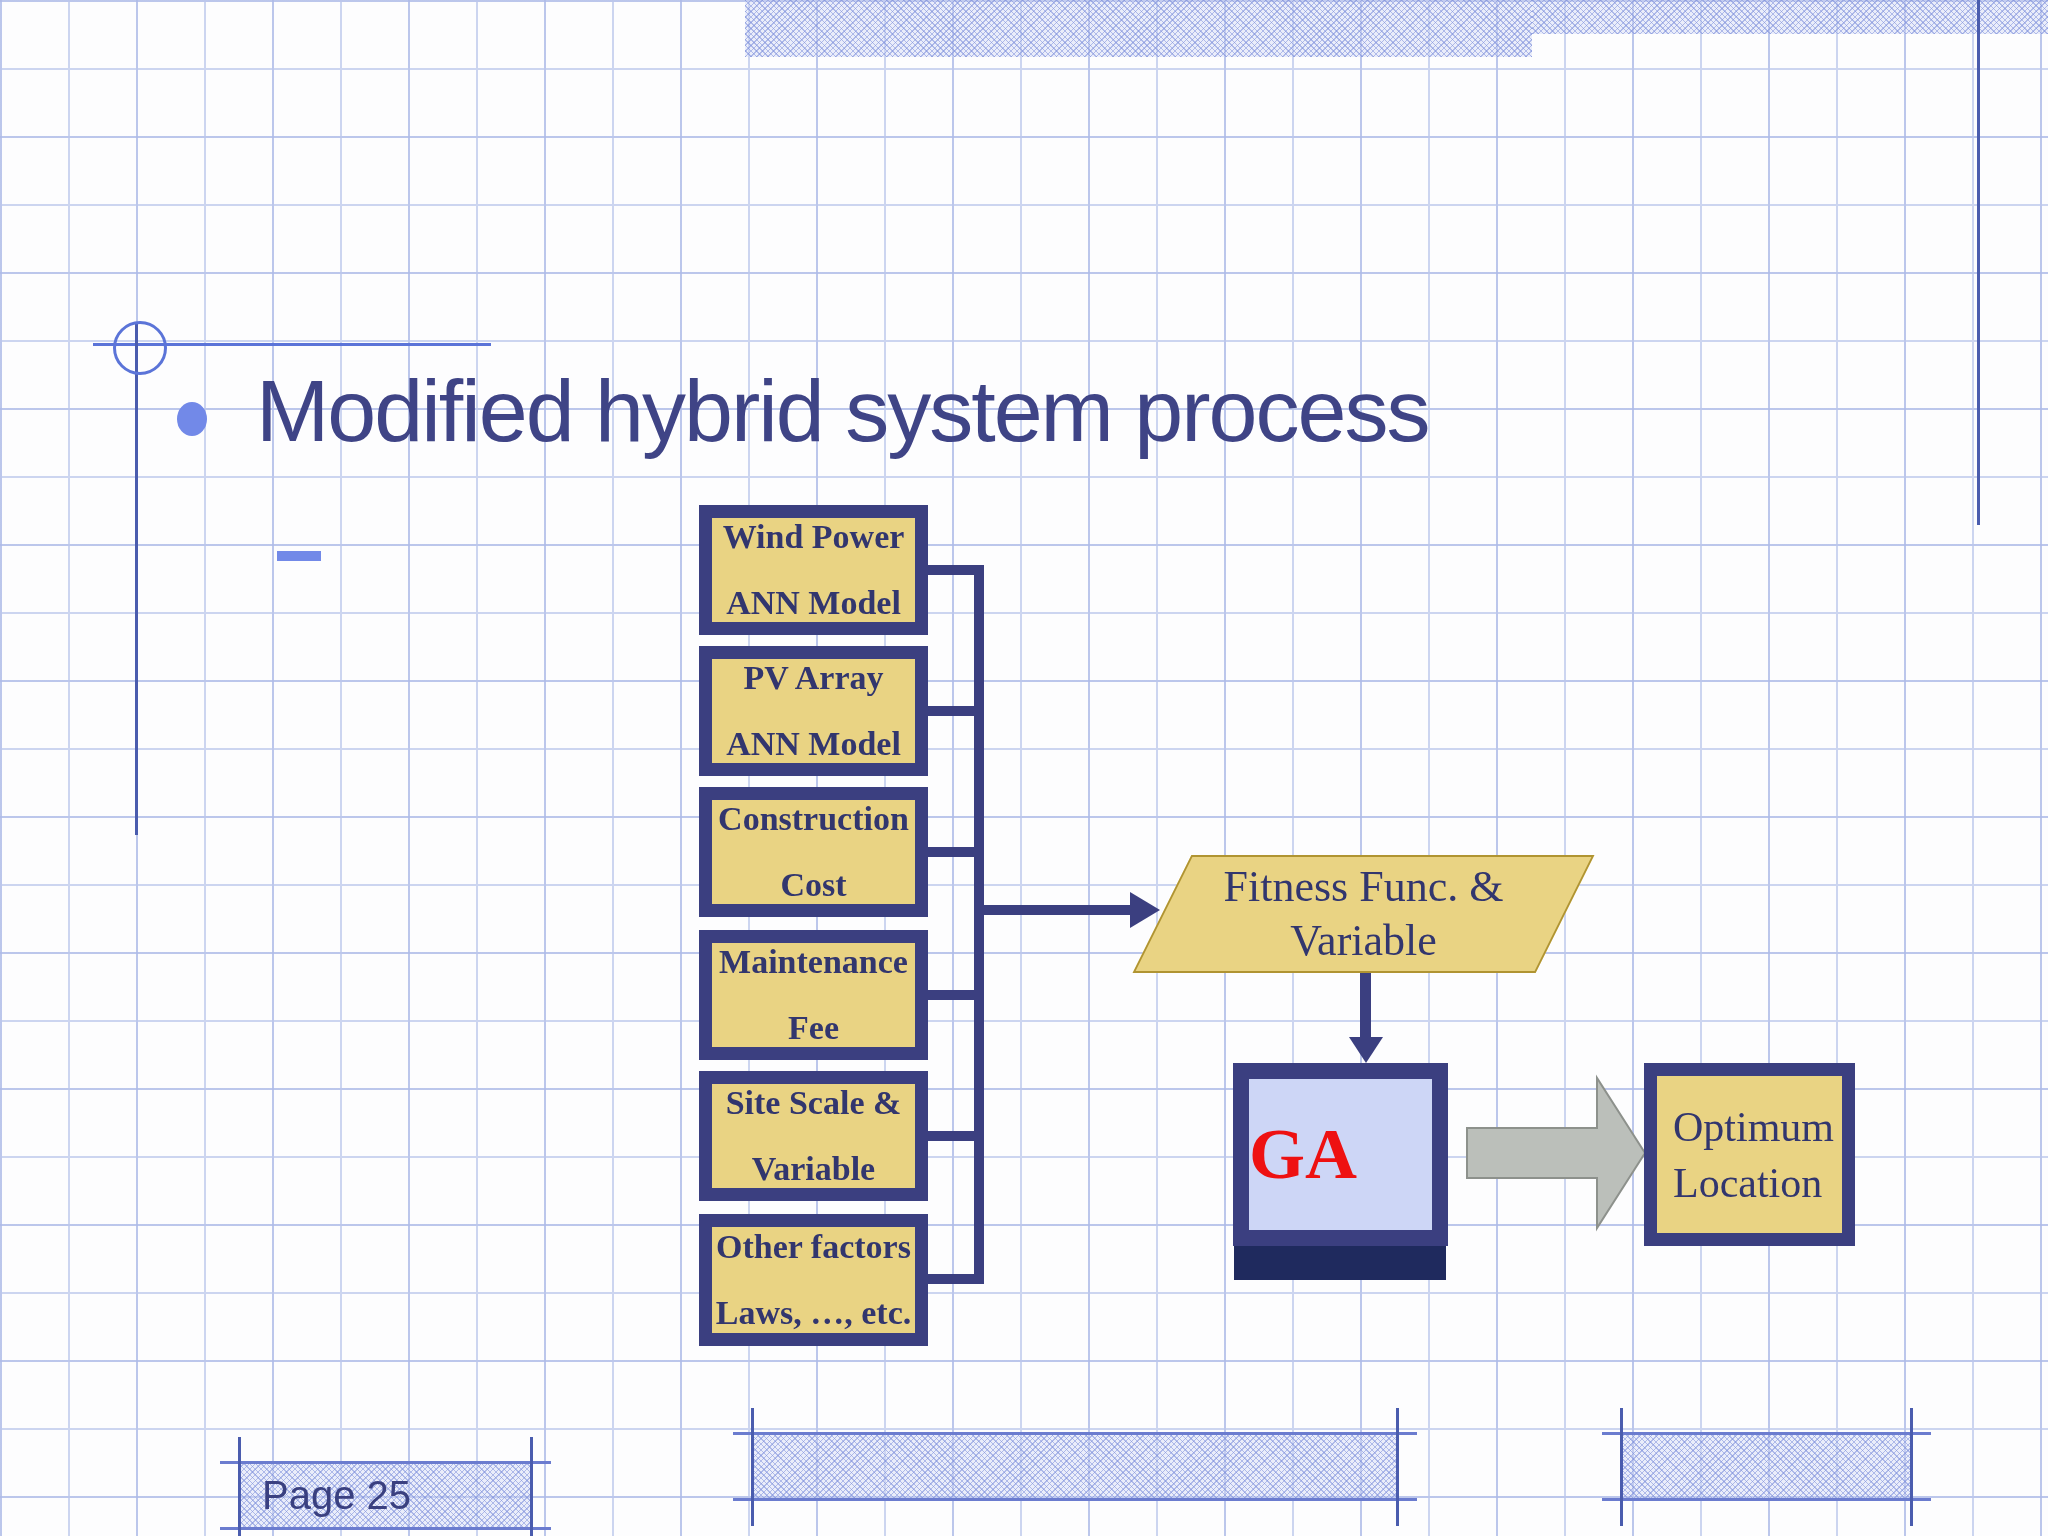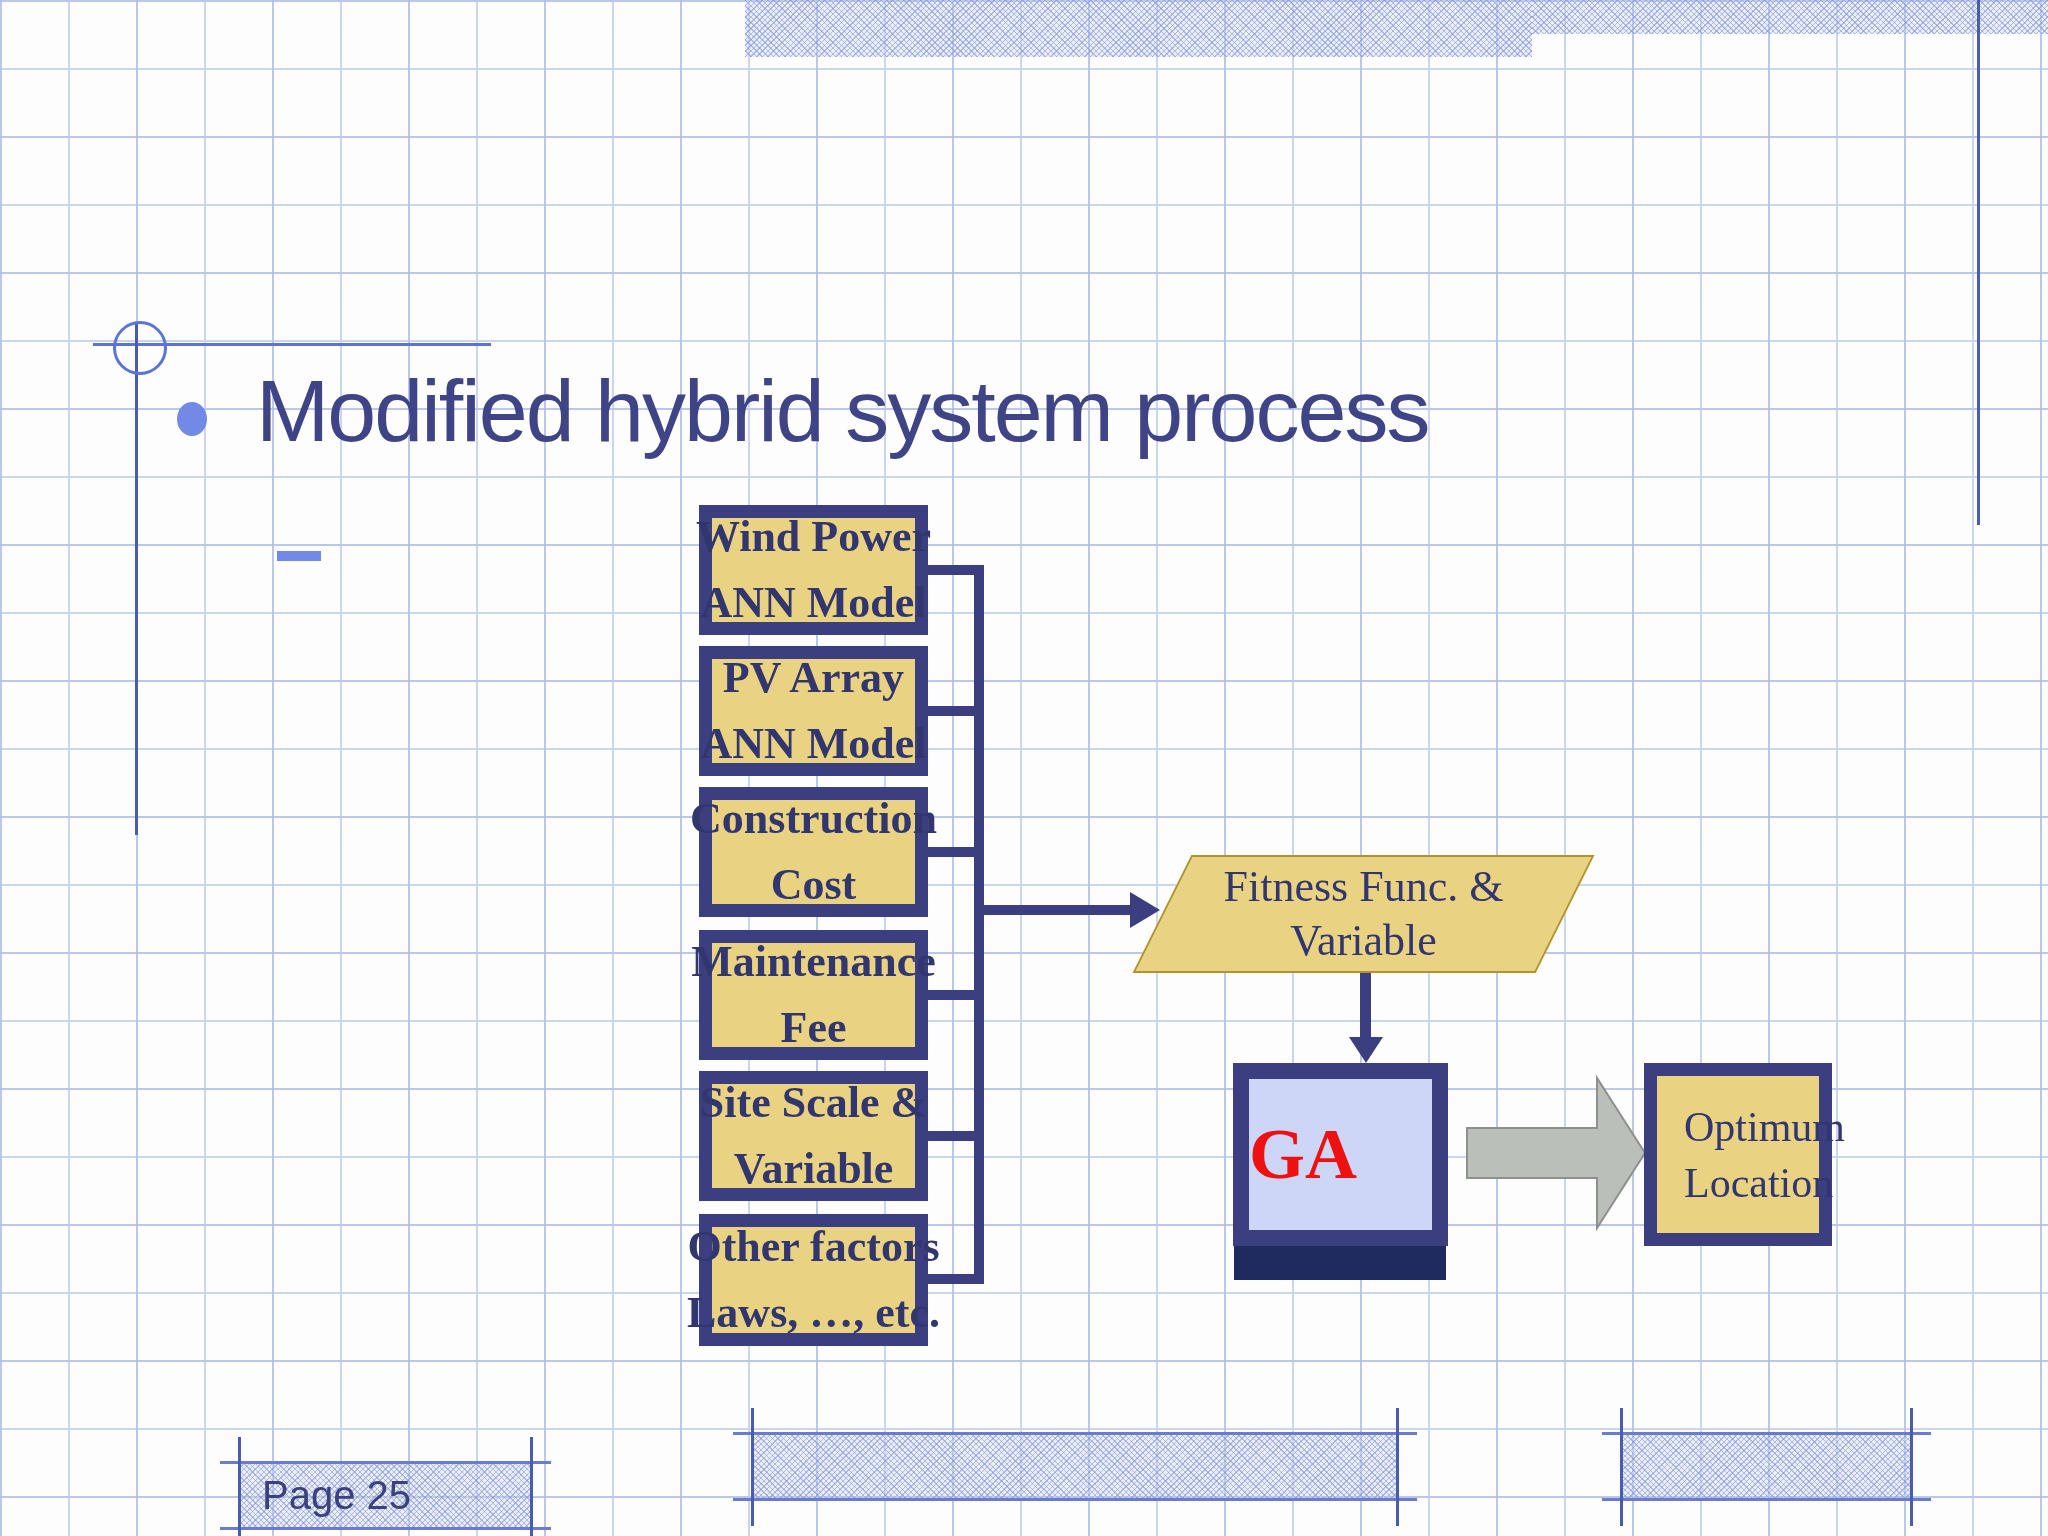--- a/index.html
+++ b/index.html
@@ -31,21 +31,21 @@
   .bullet{left:177px;top:402px;width:30px;height:34px;border-radius:50%;background:#7289e8;}
   .title{left:256px;top:360px;font-size:88px;letter-spacing:-2px;color:#3f4486;white-space:nowrap;}
   .sub-dash{left:277px;top:551px;width:44px;height:10px;background:#7289e8;}
   .subtitle{left:336px;top:498px;font-size:76px;letter-spacing:-1px;color:#3f4486;white-space:nowrap;}
 
   
   .flow-box{
     left:699px;width:229px;height:130px;box-sizing:border-box;
     border:13px solid #3b3f80;background:#e9d383;
     display:flex;flex-direction:column;align-items:center;justify-content:center;
-    font-family:"Liberation Serif",serif;font-weight:bold;font-size:44px;line-height:42px;
+    font-family:"Liberation Serif",serif;font-weight:bold;font-size:34px;line-height:42px;
     color:#32366e;text-align:center;white-space:nowrap;gap:24px;
   }
   .stub{left:928px;width:56px;height:10px;background:#3b3f80;}
   .bus{left:974px;top:565px;width:10px;height:719px;background:#3b3f80;}
   .main-arrow-shaft{left:984px;top:905px;width:146px;height:10px;background:#3b3f80;}
   .main-arrow-head{left:1130px;top:892px;width:0;height:0;border-top:18px solid transparent;border-bottom:18px solid transparent;border-left:30px solid #3b3f80;}
 
   
   .para{
     left:1162px;top:855px;width:403px;height:118px;box-sizing:border-box;
@@ -66,24 +66,24 @@
     left:1233px;top:1063px;width:215px;height:183px;box-sizing:border-box;
     border:16px solid #3b3f80;background:#cdd6f6;
     display:flex;align-items:center;justify-content:flex-start;
   }
   .ga-label{font-family:"Liberation Serif",serif;font-weight:bold;font-size:72px;color:#ee1111;}
 
   .gray-arrow{left:1465px;top:1070px;}
 
   
   .out-box{
-    left:1644px;top:1063px;width:188px;height:183px;box-sizing:border-box;
+    left:1644px;top:1063px;width:211px;height:183px;box-sizing:border-box;
     border:13px solid #3b3f80;background:#e9d383;
     display:flex;flex-direction:column;justify-content:center;
-    padding-left:27px;
+    padding-left:16px;
     font-family:"Liberation Serif",serif;font-size:42px;line-height:56px;color:#32366e;white-space:nowrap;
   }
 
   
   .bar{top:1432px;height:69px;box-sizing:border-box;border:2px solid #6b7ccf;}
   .bar .extline{position:absolute;left:-20px;right:-20px;height:3px;background:#6b7ccf;}
   .bar .extline.t{top:-2px;}
   .bar .extline.b{bottom:-2px;}
   .bar .tick{position:absolute;top:-26px;bottom:-27px;width:3px;background:#4a5cae;}
   .bar .tick.l{left:-2px;}

